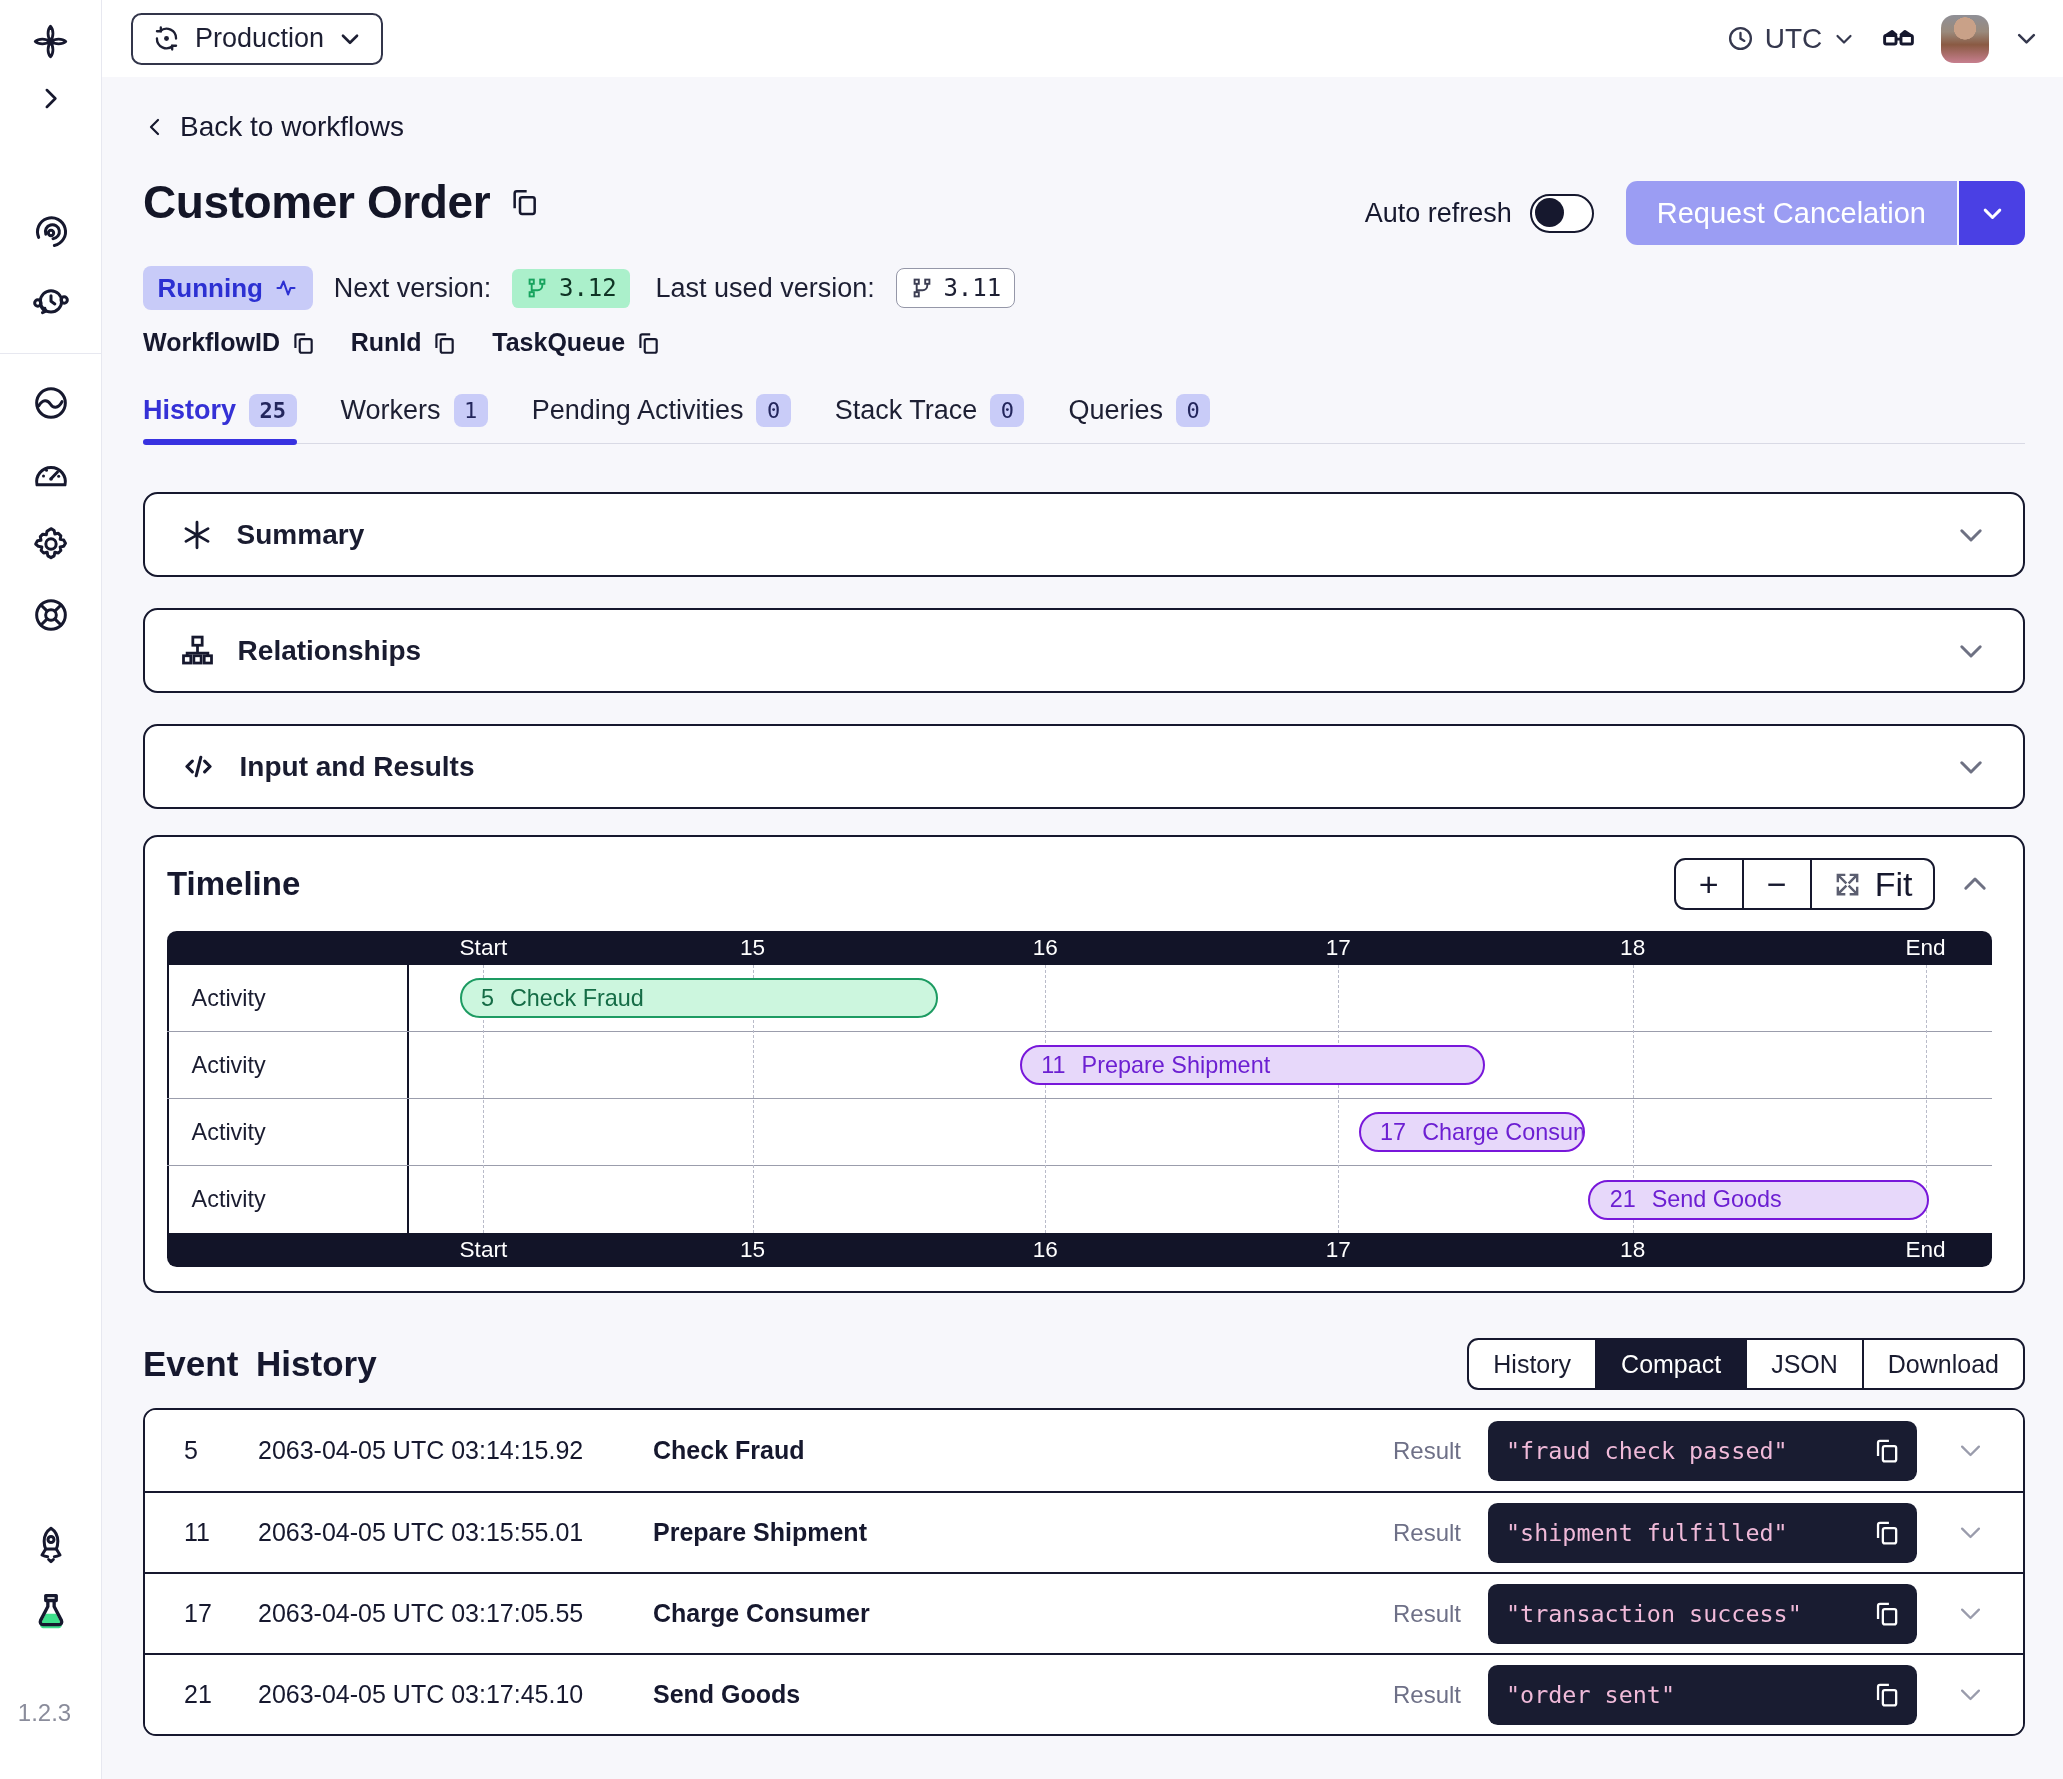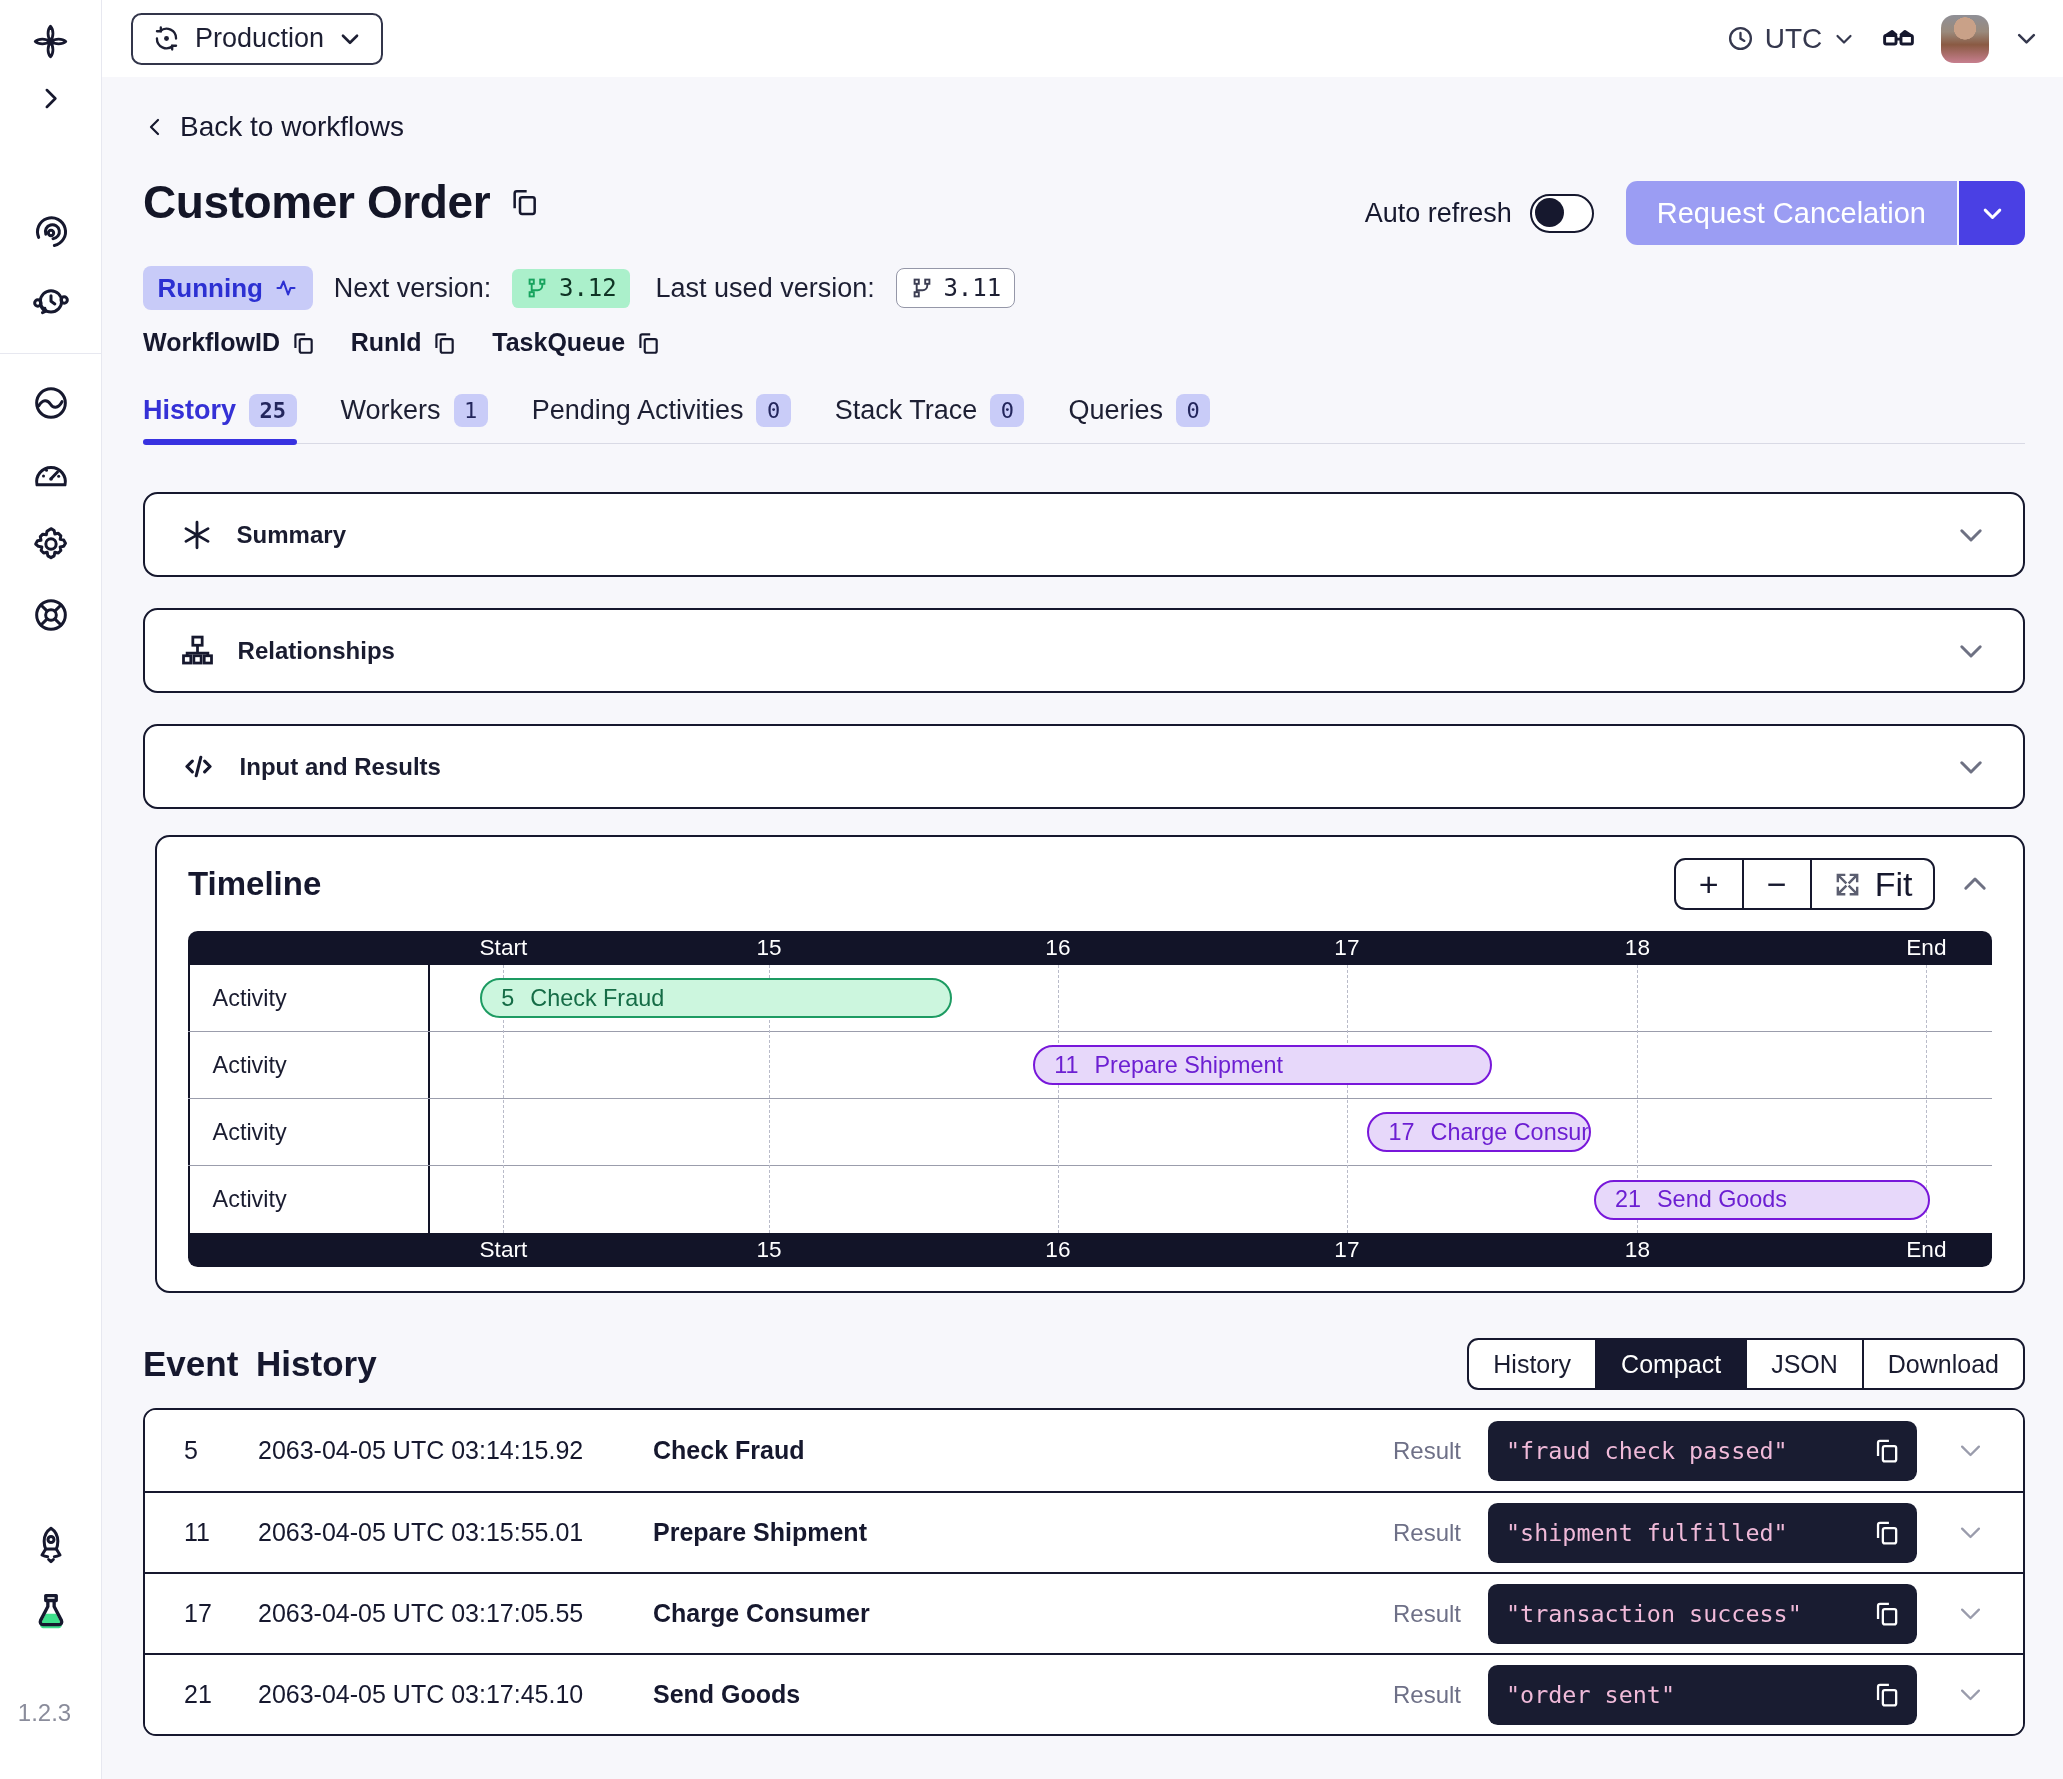--- a/index.html
+++ b/index.html
@@ -75,25 +75,25 @@
   .tab-badge { background:#c9ccf8; color:#23265c; border-radius:8px; padding:4px 10.5px; font-family:"DejaVu Sans Mono",monospace; font-size:22px; }
   .tab.active { color:#3531d6; font-weight:600; }
   .tab.active::after { content:""; position:absolute; left:0; right:0; bottom:-1.6px; height:5.6px; background:#3832e0; border-radius:3.2px; }
 
   
   .card {
     margin-top:31px; height:85px; background:#fff; border:2.4px solid #16182e; border-radius:14.5px;
     display:flex; align-items:center; gap:22.6px; padding:0 35px; cursor:pointer;
   }
   .card.first { margin-top:48px; }
-  .card-label { font-size:24px; font-weight:600; color:#1a1c30; }
+  .card-label { font-size:28px; font-weight:600; color:#1a1c30; }
   .card-chevron { margin-left:auto; color:#6e7183; }
 
   
-  .tl-card { margin-top:26px; background:#fff; border:2.4px solid #16182e; border-radius:14.5px; padding:21px 31px 24px 31px;margin-left:12px; }
+  .tl-card { margin-top:26px; background:#fff; border:2.4px solid #16182e; border-radius:14.5px; padding:21px 31px 24px 22px; }
   .tl-header { display:flex; align-items:center; justify-content:space-between; }
   .tl-title { font-size:33px; font-weight:600; }
   .tl-controls { display:flex; align-items:center; gap:22.6px; }
   .zoom-group { display:flex; border:2.4px solid #16182e; border-radius:11.3px; overflow:hidden; background:#fff; }
   .zoom-btn { min-width:68px; height:48px; display:flex; align-items:center; justify-content:center; font-size:34px; font-weight:400; border-right:2.4px solid #16182e; cursor:pointer; }
   .zoom-btn.fit { border-right:none; gap:13px; font-size:34px; font-weight:500; padding:0 21px; }
   .fit-icon { color:#5b5e70; }
   .collapse-btn { color:#6e7183; cursor:pointer; }
 
   .tl-chart { margin-top:21px; }

